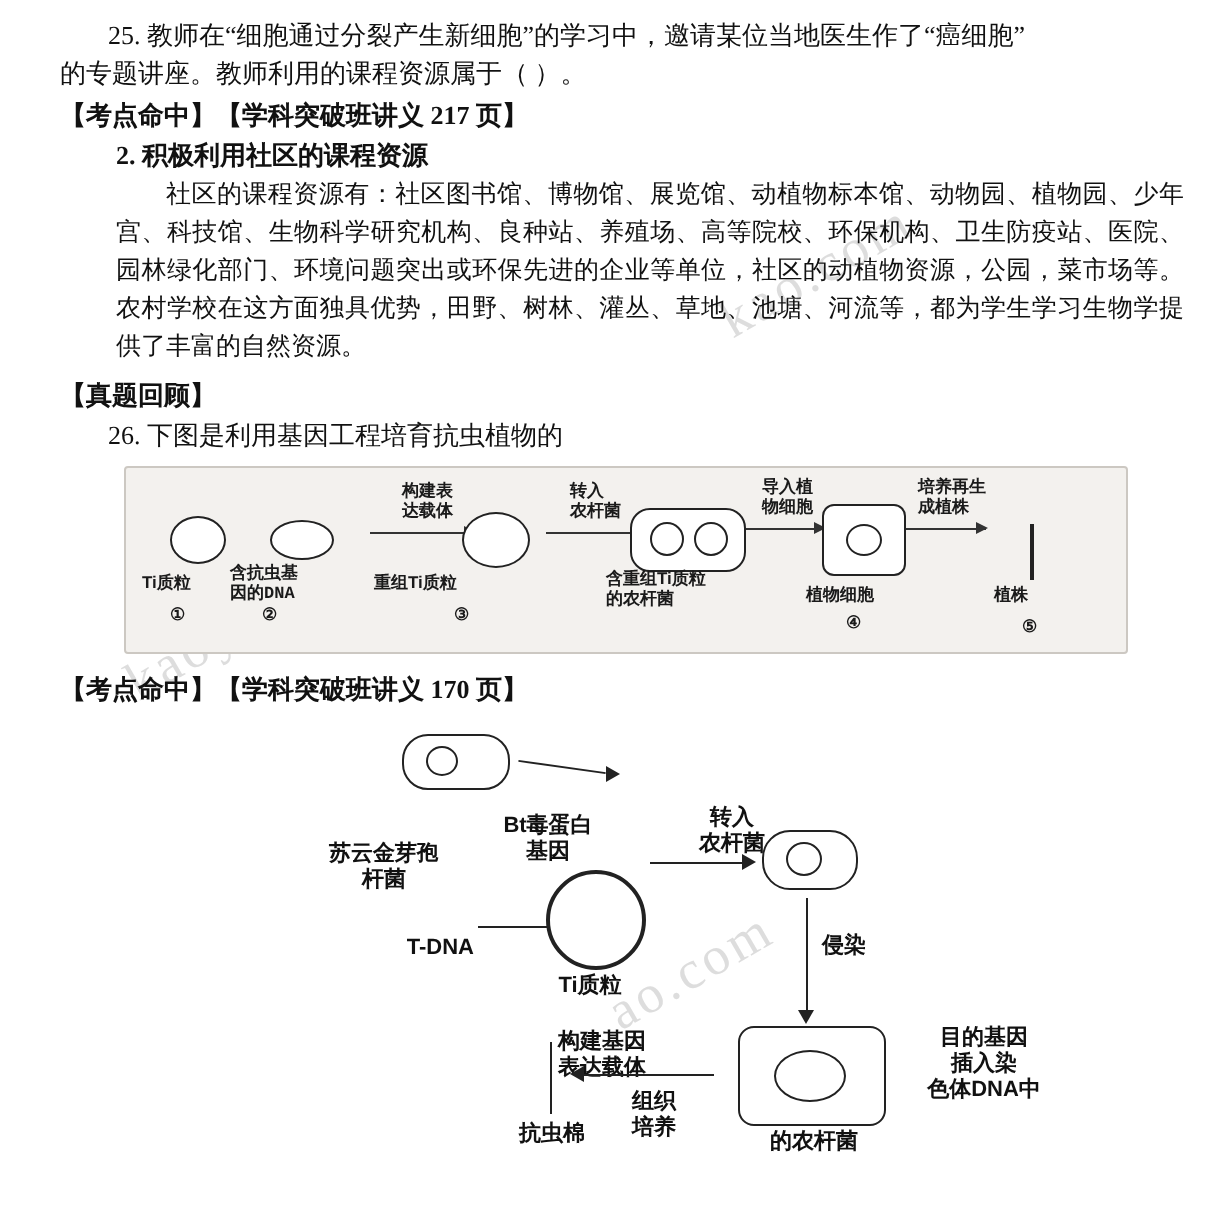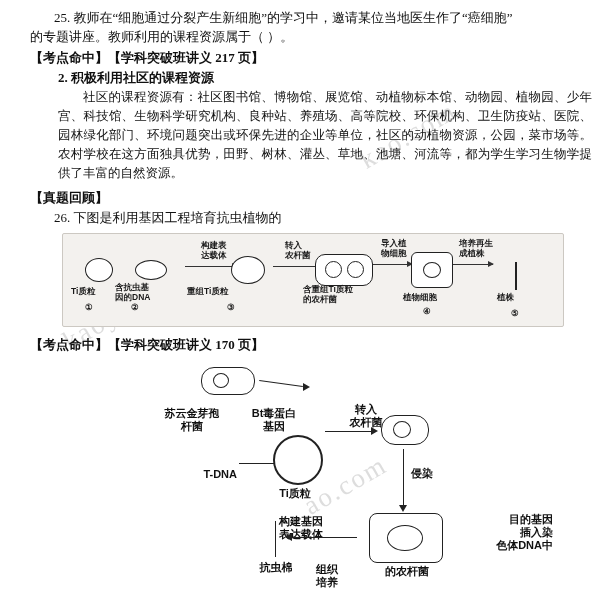--- a/index.html
+++ b/index.html
@@ -215,21 +215,21 @@
       <div class="rndbox" style="left:252px; top:20px; width:56px; height:30px;"></div>
       <div class="circ" style="left:262px; top:27px; width:15px; height:15px;"></div>
       <div class="circ" style="left:284px; top:27px; width:15px; height:15px;"></div>
 
       <div class="rndbox" style="left:348px; top:18px; width:40px; height:34px; border-radius:6px;"></div>
       <div class="circ" style="left:360px; top:28px; width:16px; height:14px;"></div>
 
       <div class="ln" style="position:absolute; left:452px; top:28px; width:1.5px; height:28px; background:#222;"></div>
 
       <div class="lbl" style="left:8px; top:52px; width:46px;">Ti质粒</div>
-      <div class="lbl" style="left:52px; top:48px; width:62px;">含抗虫基
+      <div class="lbl" style="left:52px; top:48px; width:62px;font-family:Liberation Mono, monospace;">含抗虫基
 因的DNA</div>
       <div class="lbl" style="left:124px; top:52px; width:88px;">重组Ti质粒</div>
       <div class="lbl" style="left:240px; top:50px; width:86px;">含重组Ti质粒
 的农杆菌</div>
       <div class="lbl" style="left:340px; top:58px; width:62px;">植物细胞</div>
       <div class="lbl" style="left:434px; top:58px; width:40px;">植株</div>
 
       <div class="lbl" style="left:22px; top:68px; width:22px;">①</div>
       <div class="lbl" style="left:68px; top:68px; width:22px;">②</div>
       <div class="lbl" style="left:164px; top:68px; width:22px;">③</div>
@@ -241,21 +241,21 @@
 
     <div class="tag-line">
       <span class="bold">【考点命中】</span><span class="bold">【学科突破班讲义 170 页】</span>
     </div>
 
     <div class="fig2">
 
       <div class="rndbox" style="left:138px; top:4px; width:52px; height:26px; border-radius:13px;"></div>
       <div class="circ" style="left:150px; top:10px; width:14px; height:13px;"></div>
 
-      <div class="t" style="left:86px; top:44px; width:86px;">苏云金芽孢
+      <div class="t" style="left:86px; top:58px; width:86px;">苏云金芽孢
 杆菌</div>
 
       <div class="ln" style="left:196px; top:20px; width:44px; height:1.2px; transform:rotate(8deg);"></div>
       <div class="ah ah-right" style="left:240px; top:20px;"></div>
 
       <div class="t" style="left:176px; top:44px; width:70px;">Bt毒蛋白
 基因</div>
 
       <div class="circ" style="left:210px; top:72px; width:46px; height:46px; border-width:2px;"></div>
       <div class="ln" style="left:176px; top:100px; width:36px; height:1.2px;"></div>
@@ -274,27 +274,27 @@
 表达载体</div>
 
       <div class="ln" style="left:340px; top:86px; width:1.4px; height:58px;"></div>
       <div class="ah ah-down" style="left:336px; top:142px;"></div>
       <div class="t" style="left:348px; top:104px; width:34px; text-align:left;">侵染</div>
 
       <div class="rndbox" style="left:306px; top:150px; width:72px; height:48px; border-radius:8px;"></div>
       <div class="circ" style="left:324px; top:162px; width:34px; height:24px;"></div>
       <div class="t" style="left:306px; top:202px; width:76px;">的农杆菌</div>
 
-      <div class="t" style="left:400px; top:150px; width:90px; text-align:right;">目的基因
+      <div class="t" style="left:384px; top:150px; width:90px; text-align:center;">目的基因
 插入染
 色体DNA中</div>
 
       <div class="ln" style="left:228px; top:174px; width:66px; height:1.4px;"></div>
       <div class="ah ah-right" style="left:222px; top:170px; transform:rotate(180deg);"></div>
-      <div class="t" style="left:240px; top:182px; width:48px;margin-top:18px;">组织
+      <div class="t" style="left:240px; top:182px; width:48px;">组织
 培养</div>
 
       <div class="ln" style="left:212px; top:158px; width:1.4px; height:36px;"></div>
       <div class="t" style="left:180px; top:198px; width:66px;">抗虫棉</div>
 
     </div>
 
   </div>
 </div>
 

